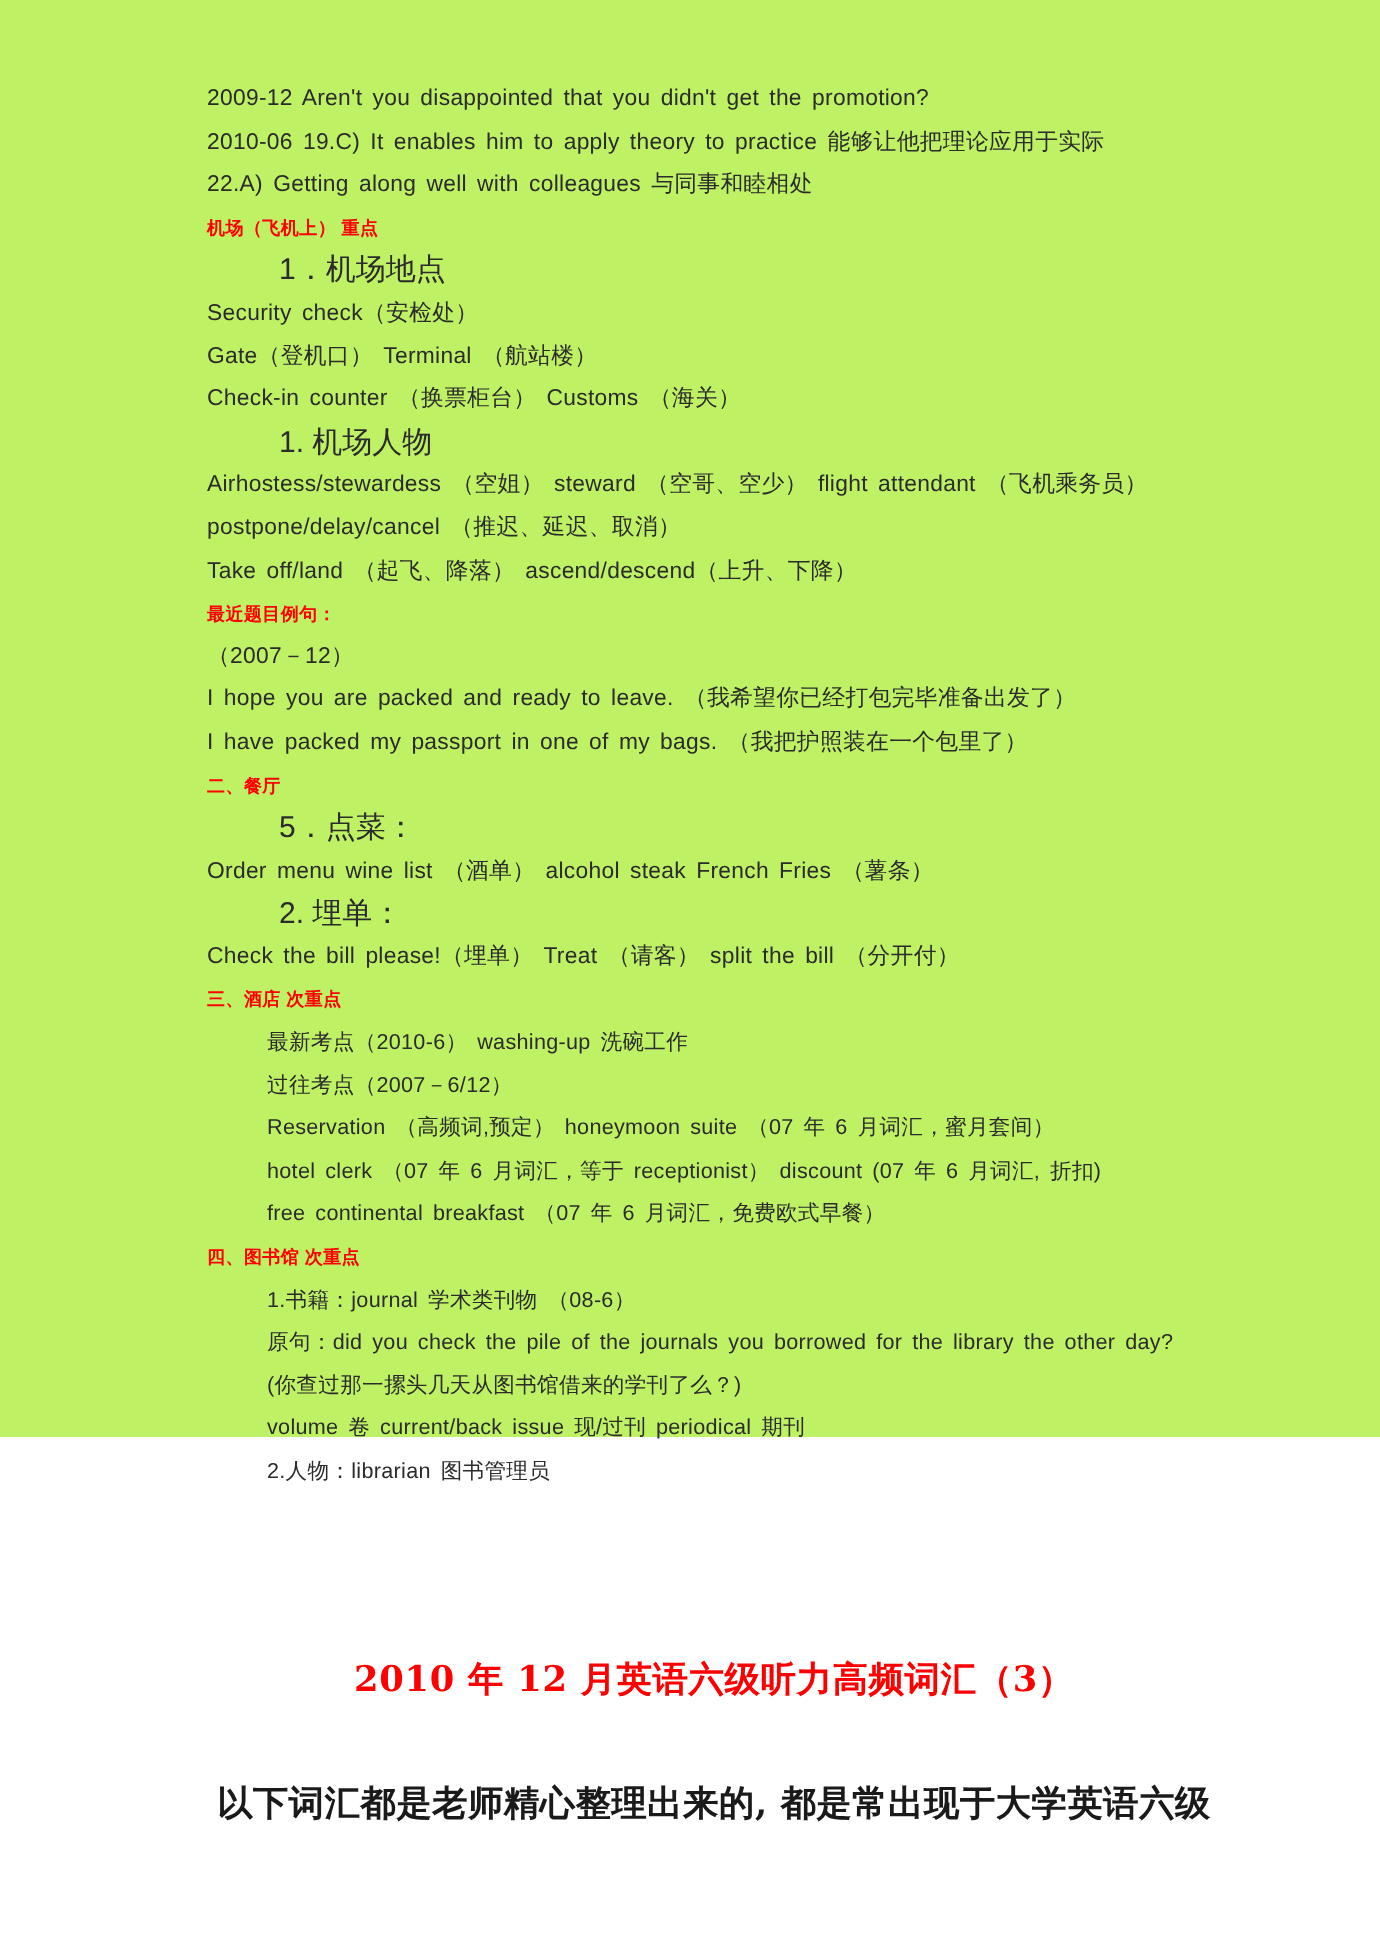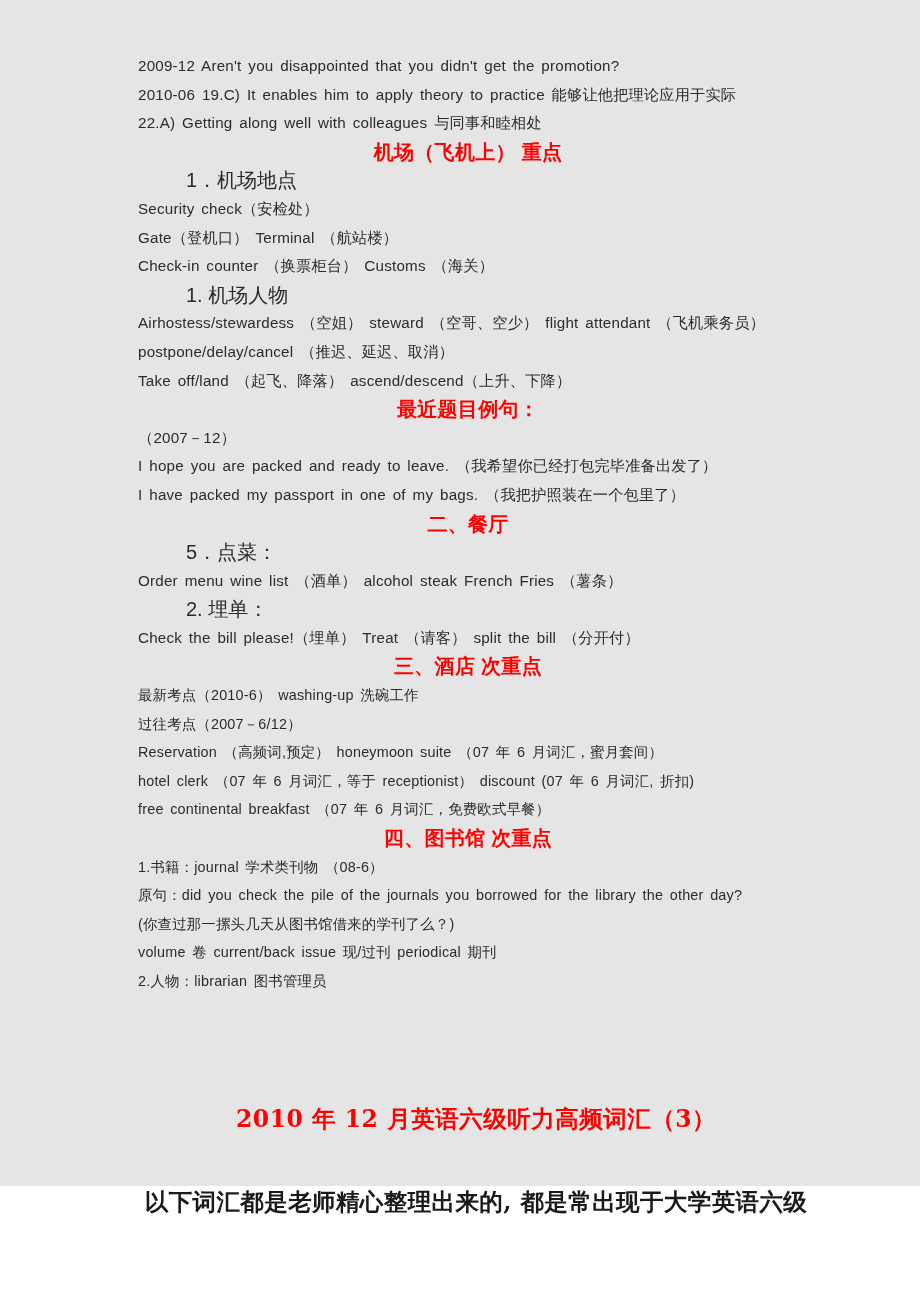--- a/index.html
+++ b/index.html
@@ -10,22 +10,22 @@
   body {
     width: 920px;
     height: 1302px;
     font-family: "Liberation Sans", "DejaVu Sans", sans-serif;
     color: #231f20;
     overflow: hidden;
   }
   #page {
     position: relative;
     width: 920px;
-    height: 1186px;
-    background: #e5e5e5;
+    height: 958px;
+    background: #bef264;
   }
   .doc-body {
     position: absolute;
     left: 138px;
     top: 52px;
     width: 660px;
   }
   
   .line {
     font-size: 15.2px;
@@ -34,40 +34,40 @@
     white-space: nowrap;
     letter-spacing: 0.2px;
     font-weight: normal;
   }
   
   .line.wide {
     word-spacing: 2.4px;
   }
   
   .head-red {
-    font-size: 20px;
+    font-size: 12px;
     line-height: 28.6px;
     color: #ff0000;
     font-weight: bold;
     white-space: nowrap;
     letter-spacing: 0.3px;
-    text-align: center;
   }
   
   .sub-item {
     font-size: 20px;
     line-height: 28.6px;
     color: #2b2b2b;
     white-space: nowrap;
     margin-left: 48px;
   }
   
   .line.sm {
     font-size: 14.4px;
     line-height: 28.6px;
+    margin-left: 40px;
   }
   
   .bottom-block {
     position: absolute;
     left: 16px;
     top: 1102px;
     width: 920px;
     text-align: center;
   }
   .bottom-title {

